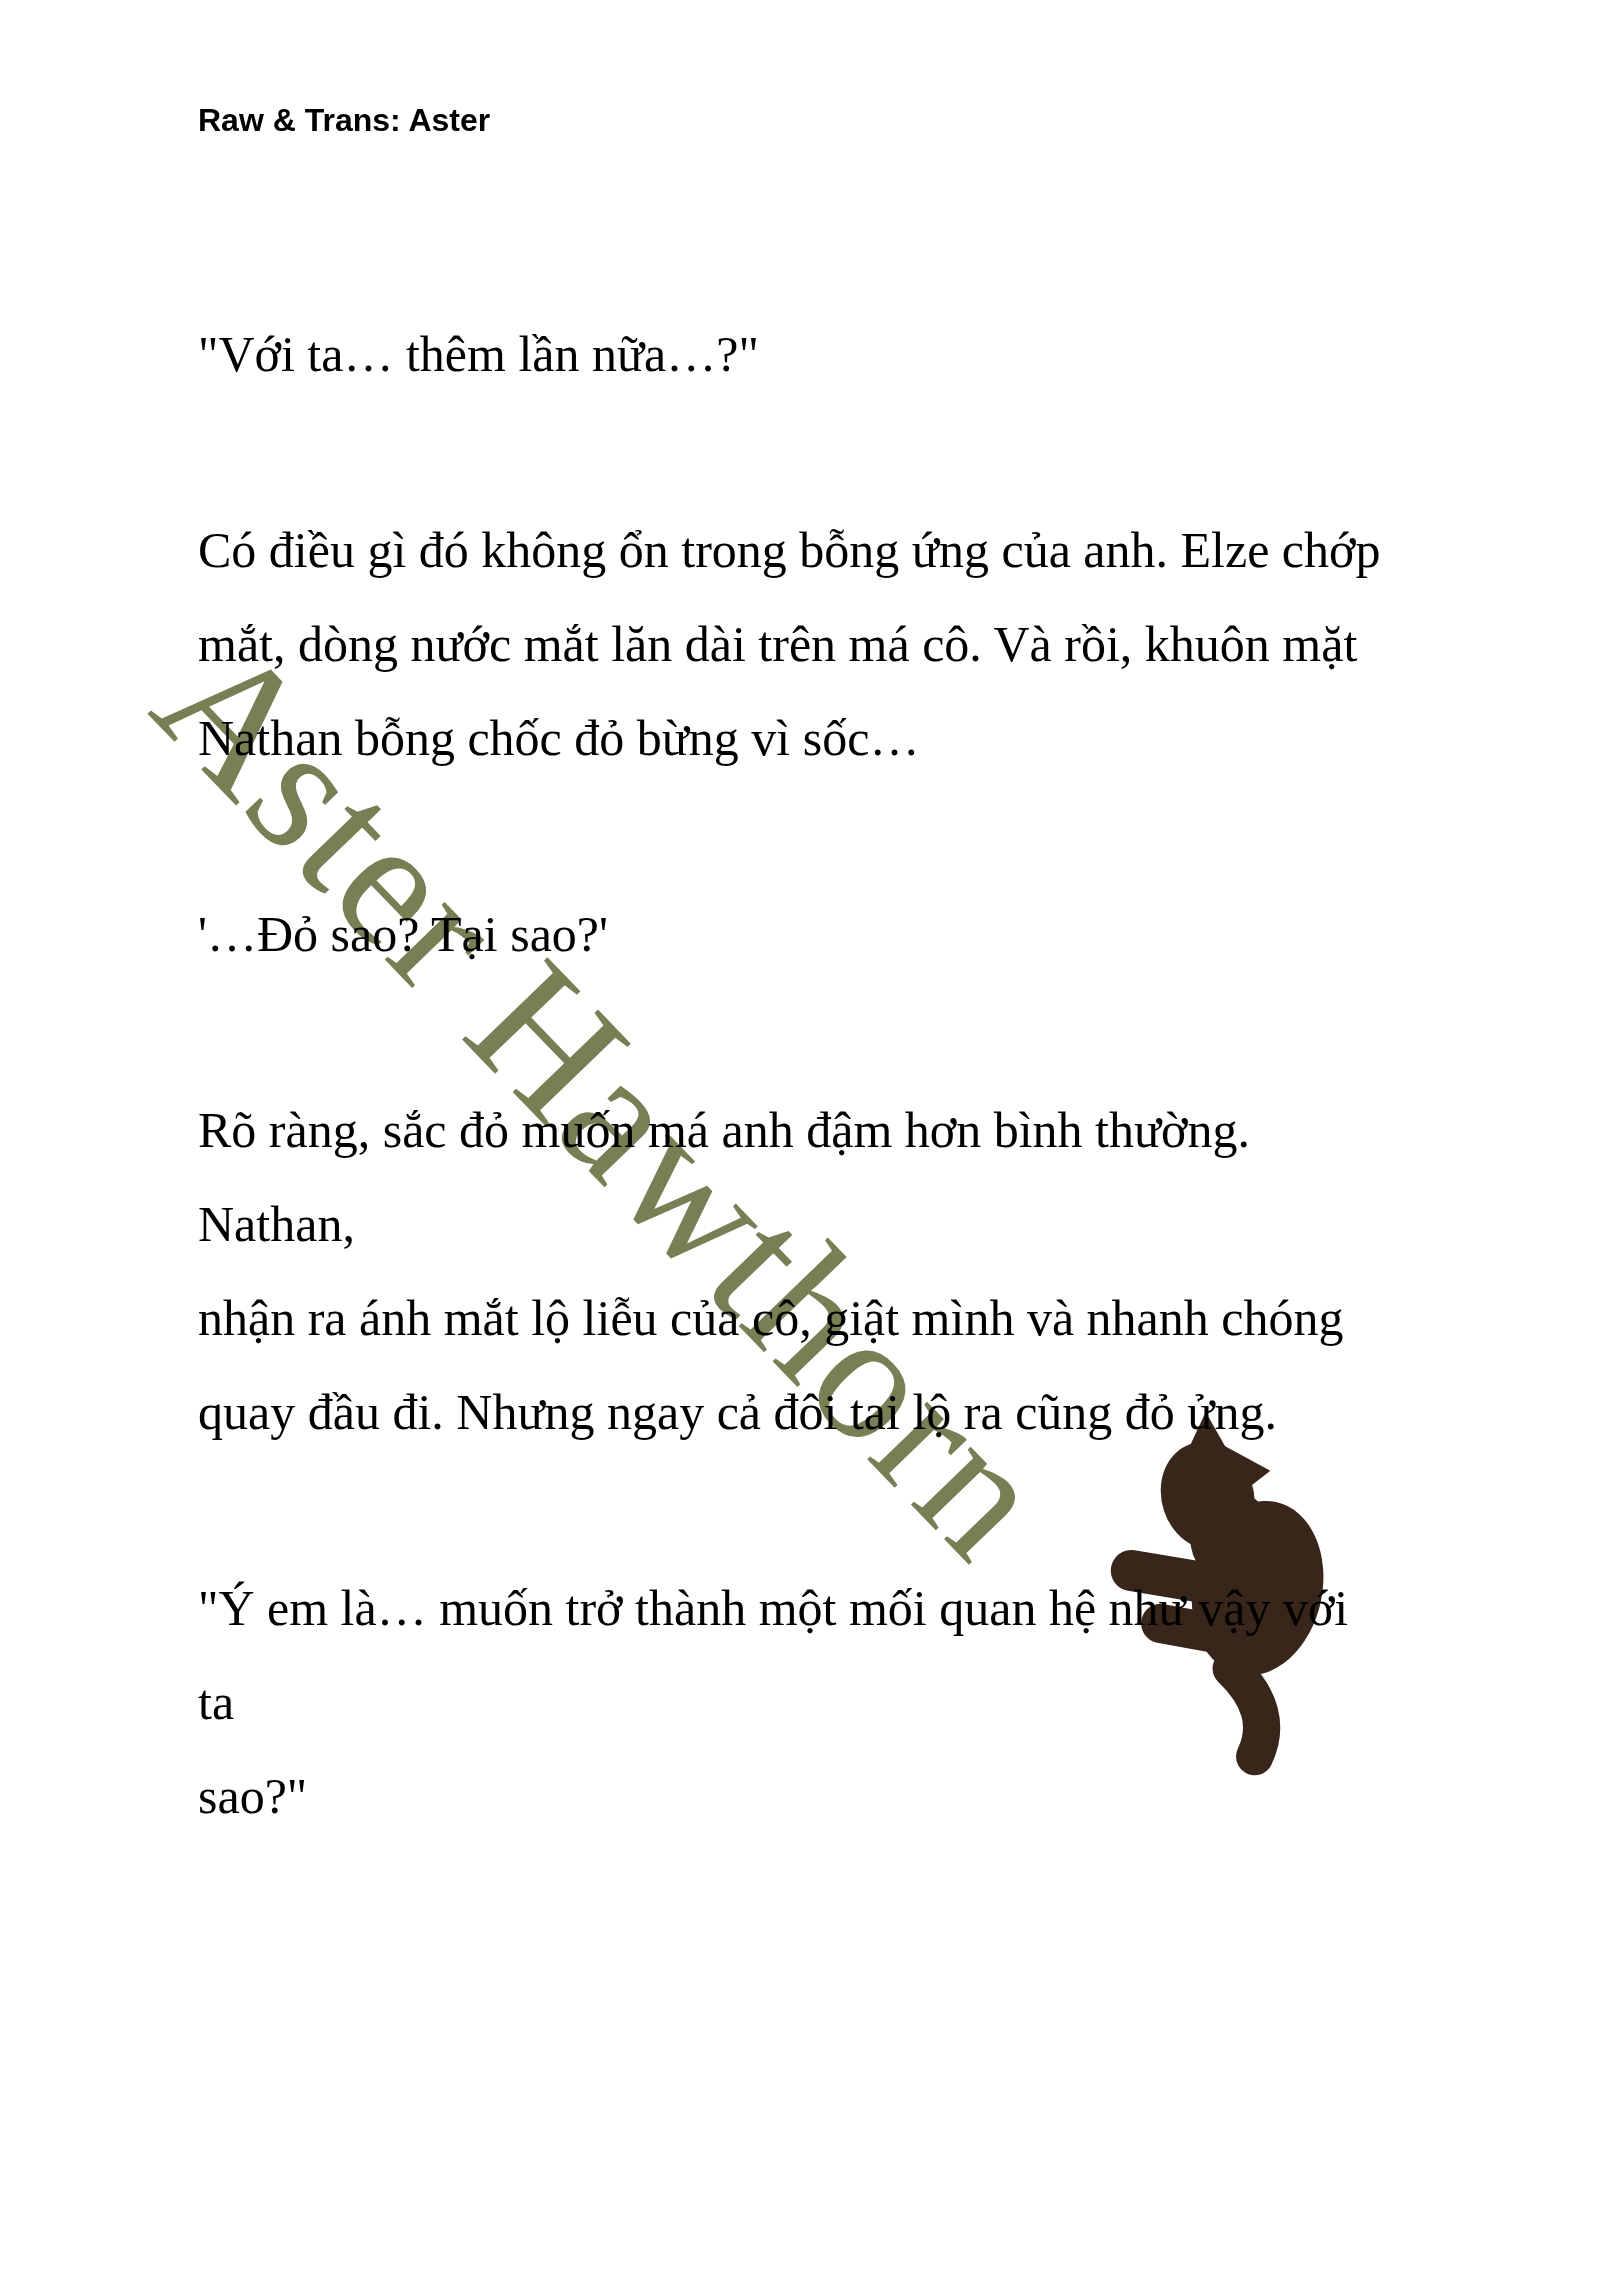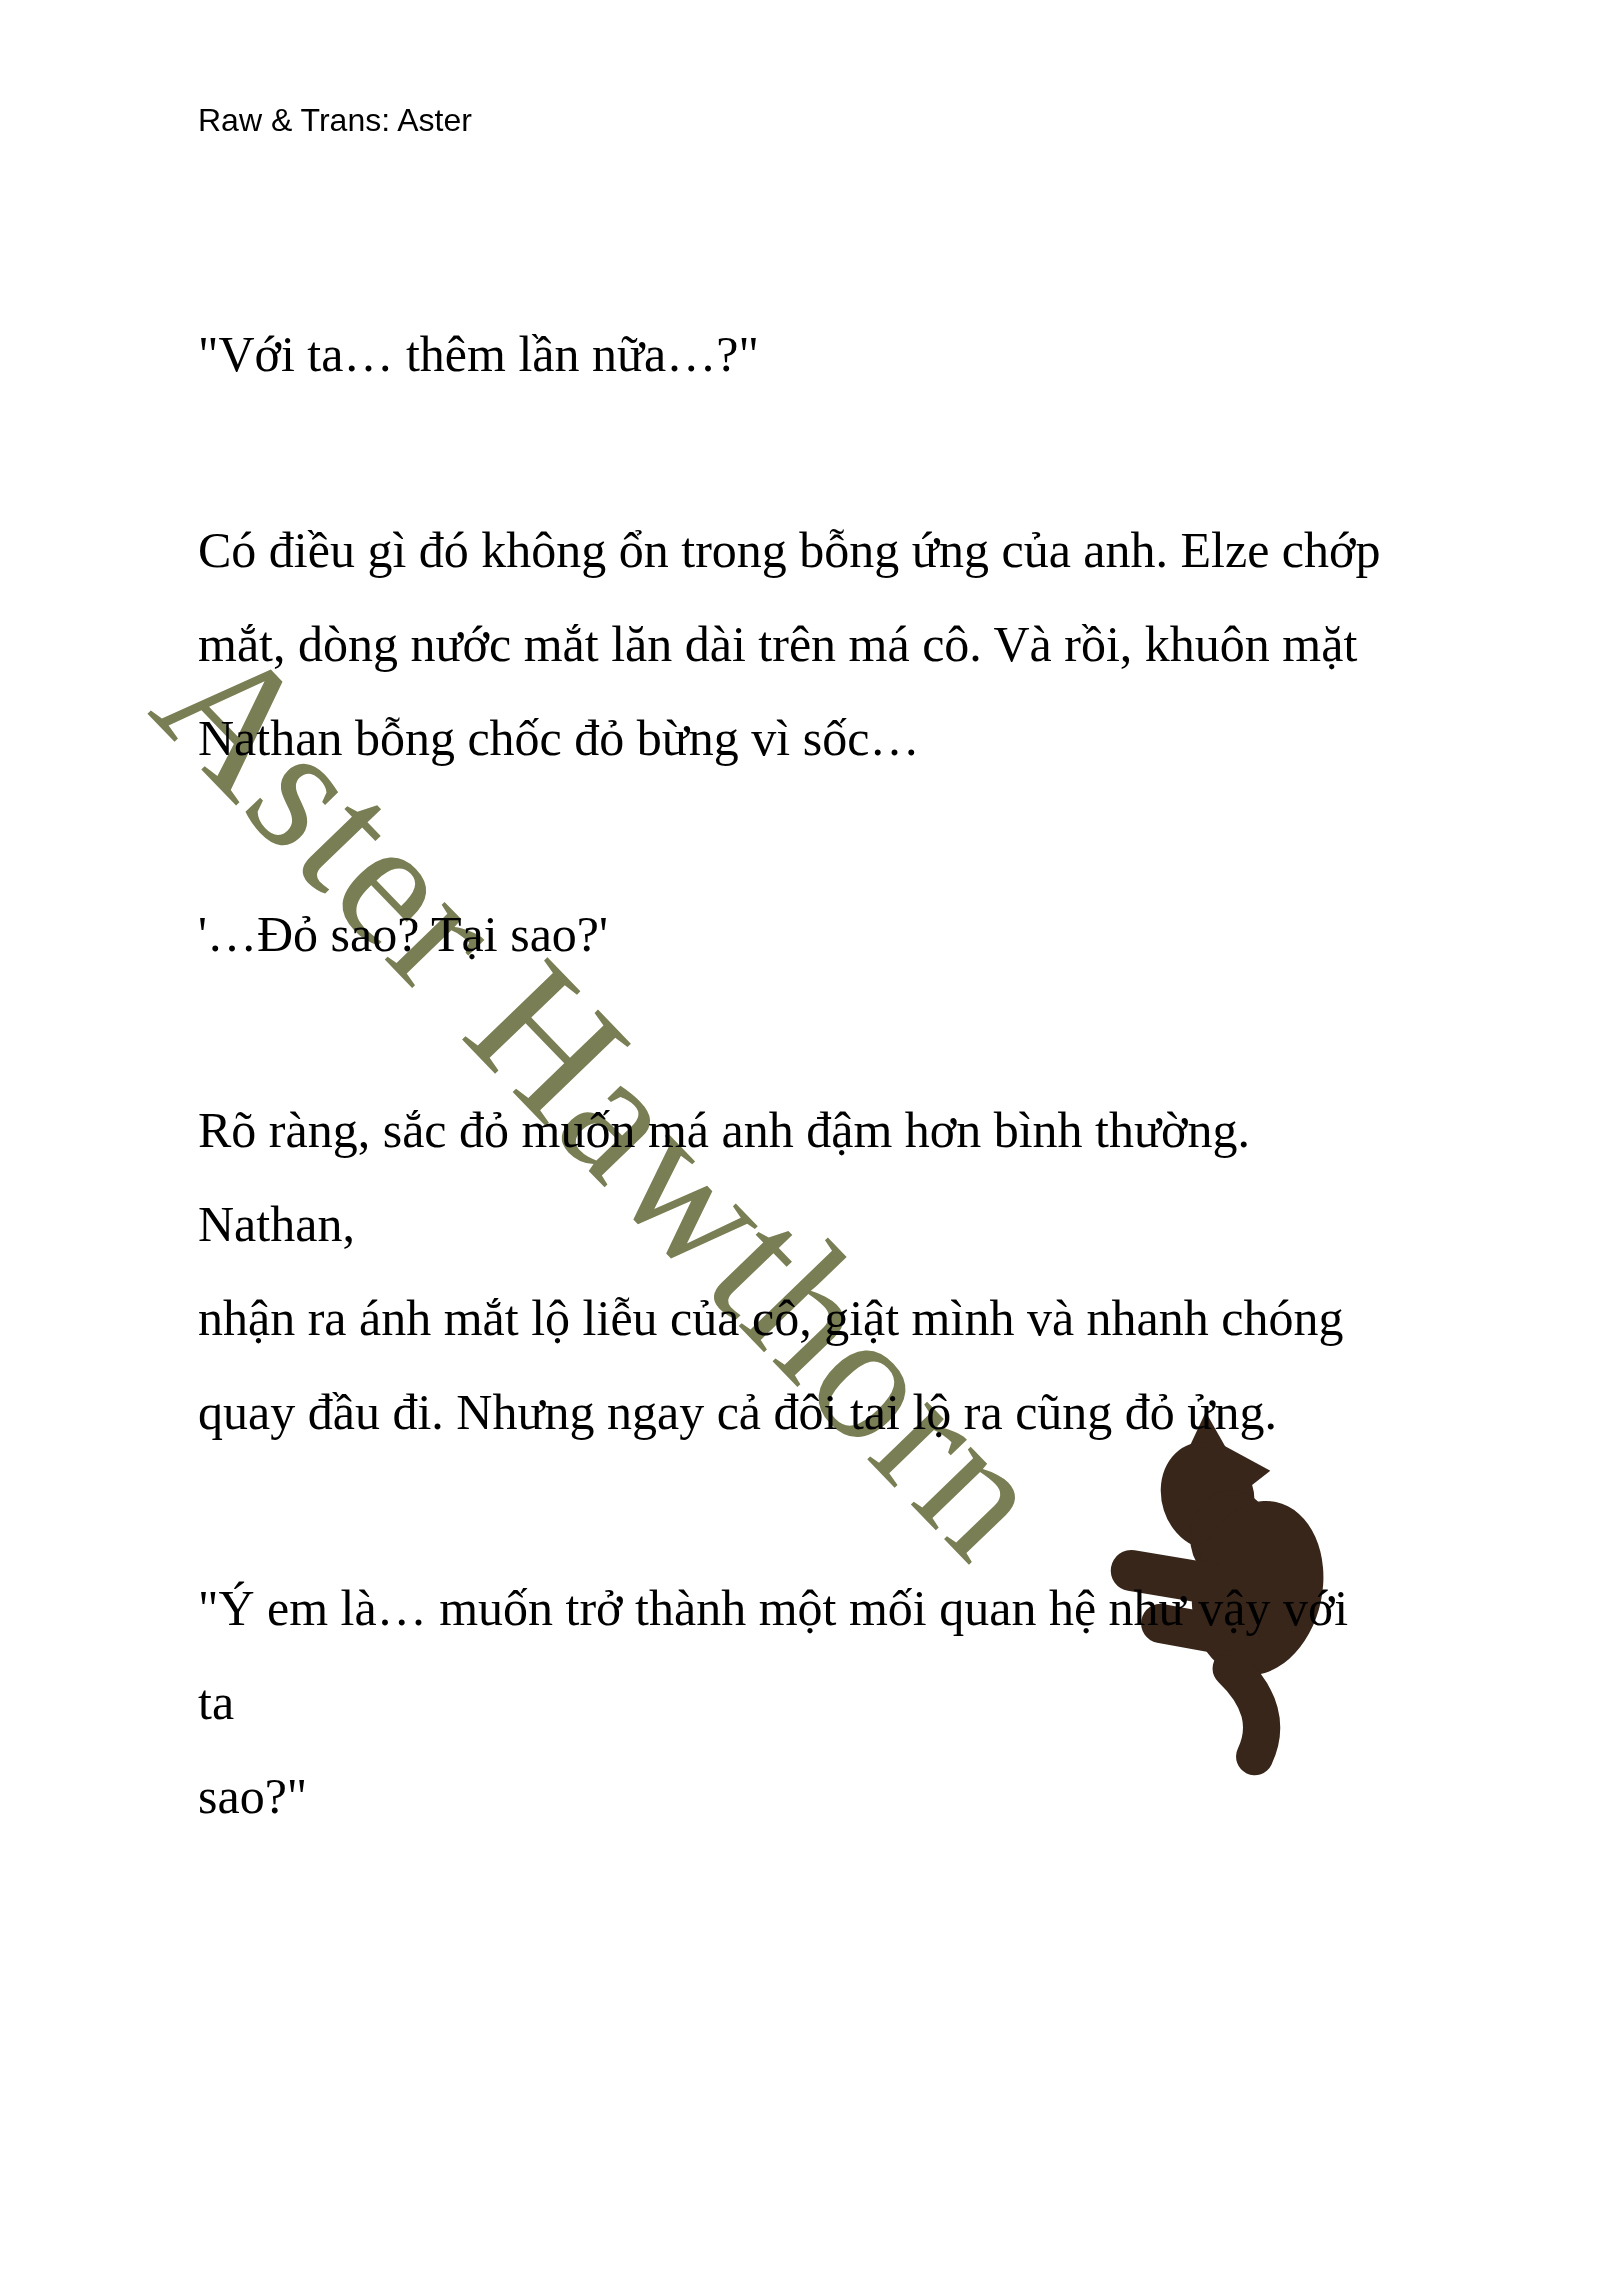--- a/index.html
+++ b/index.html
@@ -11,20 +11,21 @@
     font-family:"Liberation Serif", serif;
   }
   .credit{
     position:absolute;
     left:198px;top:102px;
     font-family:"Liberation Sans", sans-serif;
     font-size:32px;
     color:#000000;
     white-space:nowrap;
     z-index:3;
+    font-weight:bold;
   }
   .watermark{
     position:absolute;
     left:265px;top:598px;
     font-family:"Liberation Serif", serif;
     font-size:181px;
     letter-spacing:2px;
     white-space:nowrap;
     transform:rotate(46deg);
     transform-origin:0 0;

